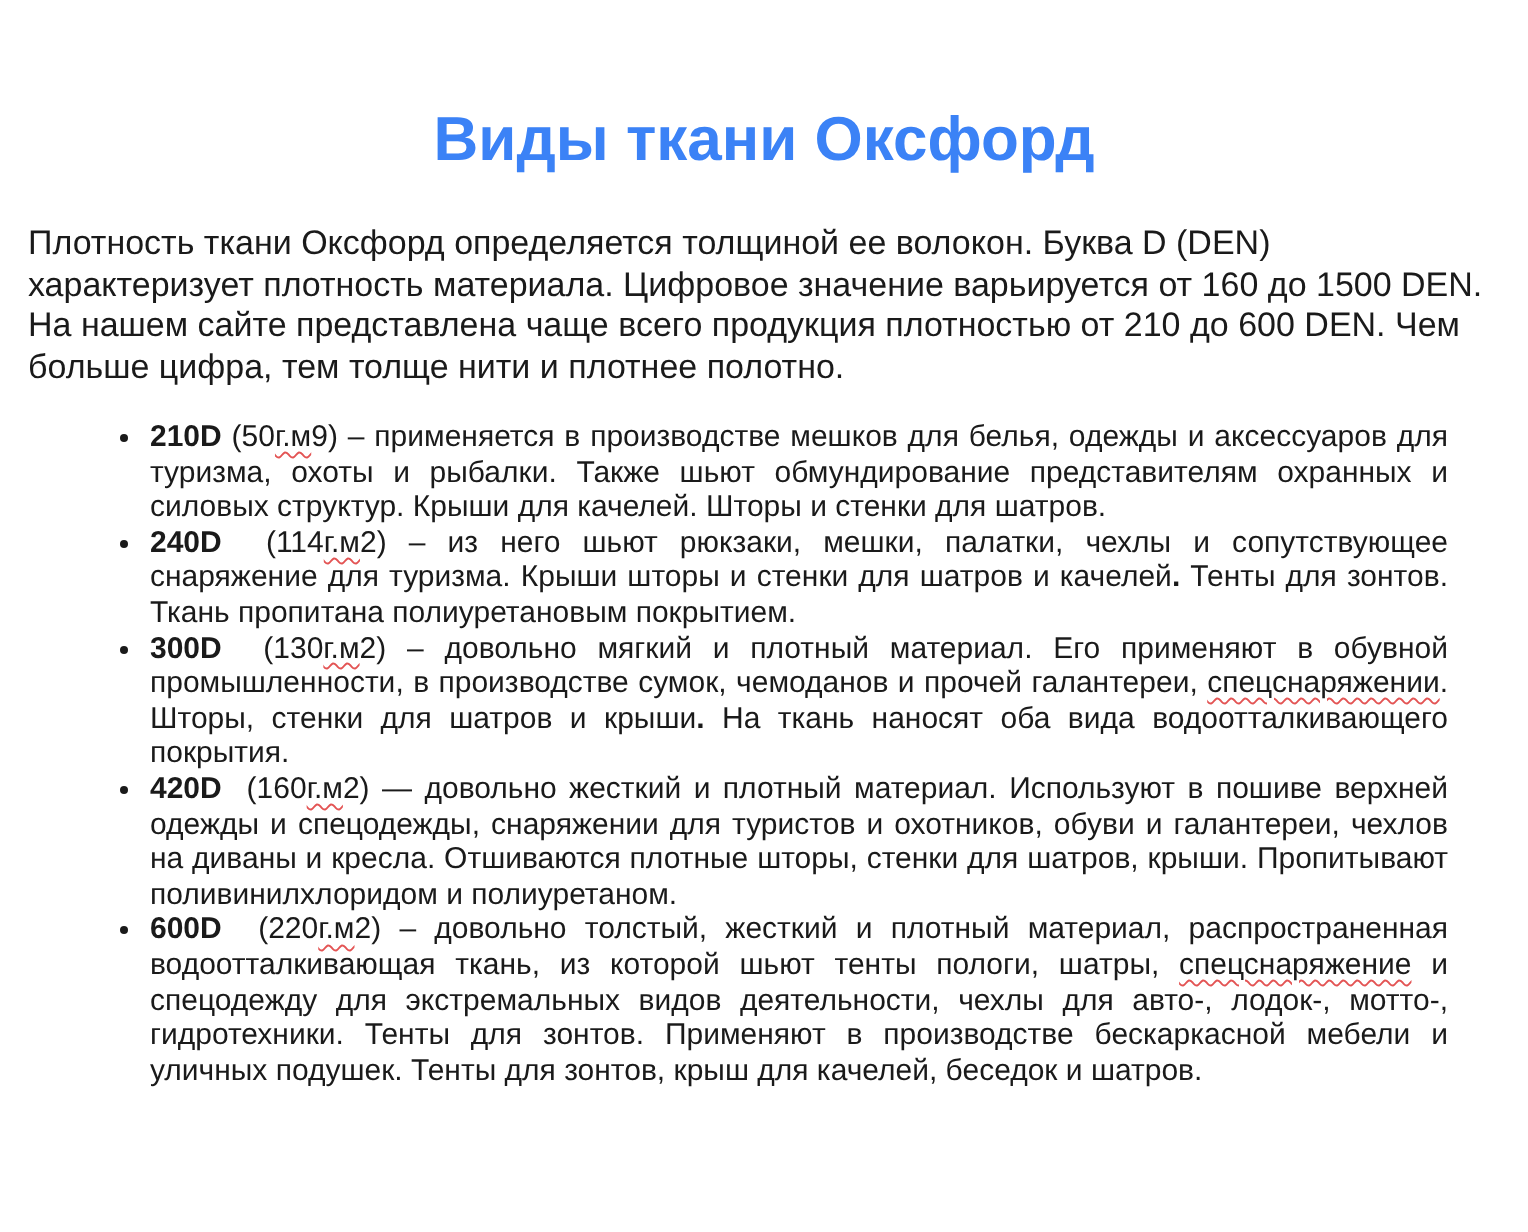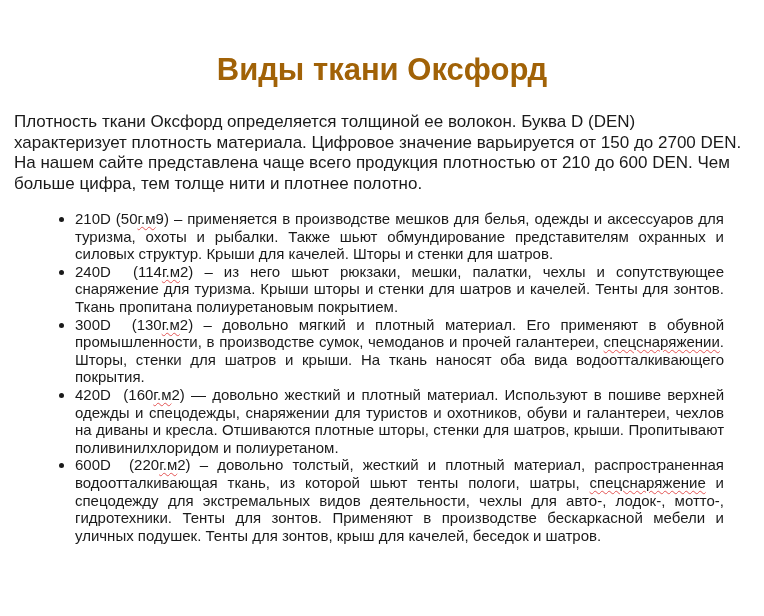--- a/index.html
+++ b/index.html
@@ -34,37 +34,37 @@
     margin: 16px 40px 0 45px;
     padding-left: 30px;
     font-size: 15px;
     line-height: 17.6px;
     text-align: justify;
   }
   .fabric-list li {
     margin: 0;
     padding: 0;
   }
-  .seg-bold { font-weight: 400; }
+  .seg-bold { font-weight: 700; }
   .seg-normal { font-weight: 400; }
   .seg-spell {
     text-decoration-line: underline;
     text-decoration-style: wavy;
     text-decoration-color: #e35454;
     text-decoration-thickness: 1px;
     text-underline-offset: 2px;
   }
 </style>
 </head>
 <body>
 
 <div class="page">
-  <h1 class="doc-title" style="color: #a16207;">Виды ткани Оксфорд</h1>
+  <h1 class="doc-title" style="color: #3b82f6;">Виды ткани Оксфорд</h1>
 
-  <p class="intro">Плотность ткани Оксфорд определяется толщиной ее волокон. Буква D (DEN) характеризует плотность материала. Цифровое значение варьируется от 150 до 2700 DEN. На нашем сайте представлена чаще всего продукция плотностью от 210 до 600 DEN. Чем больше цифра, тем толще нити и плотнее полотно.</p>
+  <p class="intro">Плотность ткани Оксфорд определяется толщиной ее волокон. Буква D (DEN) характеризует плотность материала. Цифровое значение варьируется от 160 до 1500 DEN. На нашем сайте представлена чаще всего продукция плотностью от 210 до 600 DEN. Чем больше цифра, тем толще нити и плотнее полотно.</p>
 
   <ul class="fabric-list">
       <li><span class="seg-bold">210D</span><span class="seg-normal"> (50</span><span class="seg-spell">г.м</span><span class="seg-normal">9) – применяется в производстве мешков для белья, одежды и аксессуаров для туризма, охоты и рыбалки. Также шьют обмундирование представителям охранных и силовых структур. Крыши для качелей. Шторы и стенки для шатров.</span></li>
       <li><span class="seg-bold">240D</span><span class="seg-normal"> &nbsp;(114</span><span class="seg-spell">г.м</span><span class="seg-normal">2) – из него шьют рюкзаки, мешки, палатки, чехлы и сопутствующее снаряжение для туризма. Крыши шторы и стенки для шатров и качелей</span><span class="seg-bold">.</span><span class="seg-normal"> Тенты для зонтов. Ткань пропитана полиуретановым покрытием.</span></li>
       <li><span class="seg-bold">300D</span><span class="seg-normal"> &nbsp;(130</span><span class="seg-spell">г.м</span><span class="seg-normal">2) – довольно мягкий и плотный материал. Его применяют в обувной промышленности, в производстве сумок, чемоданов и прочей галантереи, </span><span class="seg-spell">спецснаряжении</span><span class="seg-normal">. Шторы, стенки для шатров и крыши</span><span class="seg-bold">.</span><span class="seg-normal"> На ткань наносят оба вида водоотталкивающего покрытия.</span></li>
       <li><span class="seg-bold">420D</span><span class="seg-normal"> &nbsp;(160</span><span class="seg-spell">г.м</span><span class="seg-normal">2) — довольно жесткий и плотный материал. Используют в пошиве верхней одежды и спецодежды, снаряжении для туристов и охотников, обуви и галантереи, чехлов на диваны и кресла. Отшиваются плотные шторы, стенки для шатров, крыши. Пропитывают поливинилхлоридом и полиуретаном.</span></li>
       <li><span class="seg-bold">600D</span><span class="seg-normal"> &nbsp;(220</span><span class="seg-spell">г.м</span><span class="seg-normal">2) – довольно толстый, жесткий и плотный материал, распространенная водоотталкивающая ткань, из которой шьют тенты пологи, шатры, </span><span class="seg-spell">спецснаряжение</span><span class="seg-normal"> и спецодежду для экстремальных видов деятельности, чехлы для авто-, лодок-, мотто-, гидротехники. Тенты для зонтов. Применяют в производстве бескаркасной мебели и уличных подушек. Тенты для зонтов, крыш для качелей, беседок и шатров.</span></li>
     </ul>
 </div>
 

